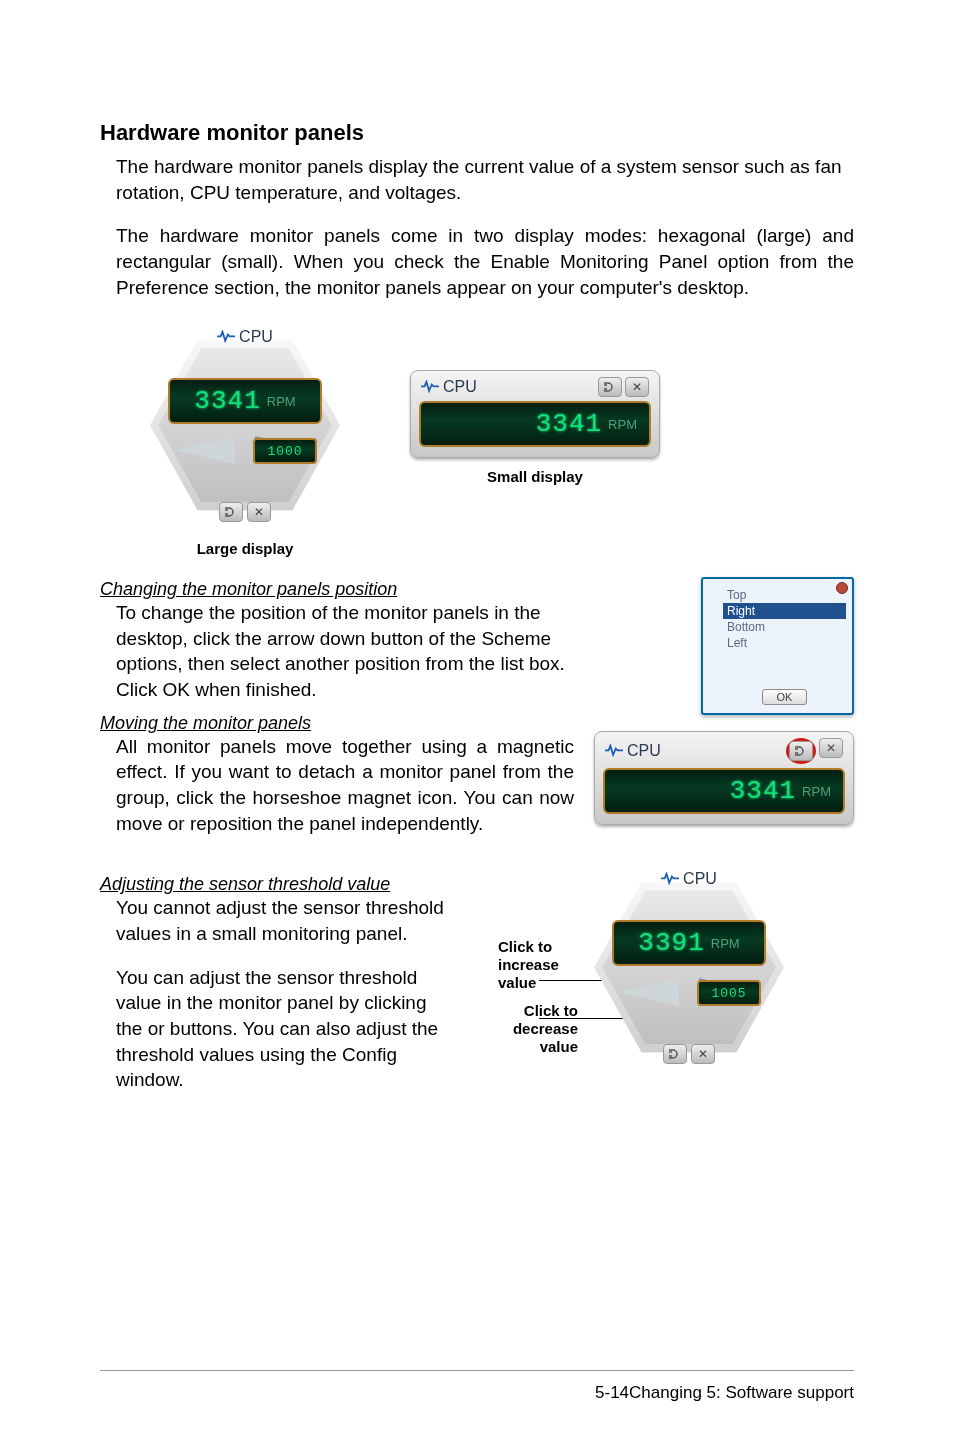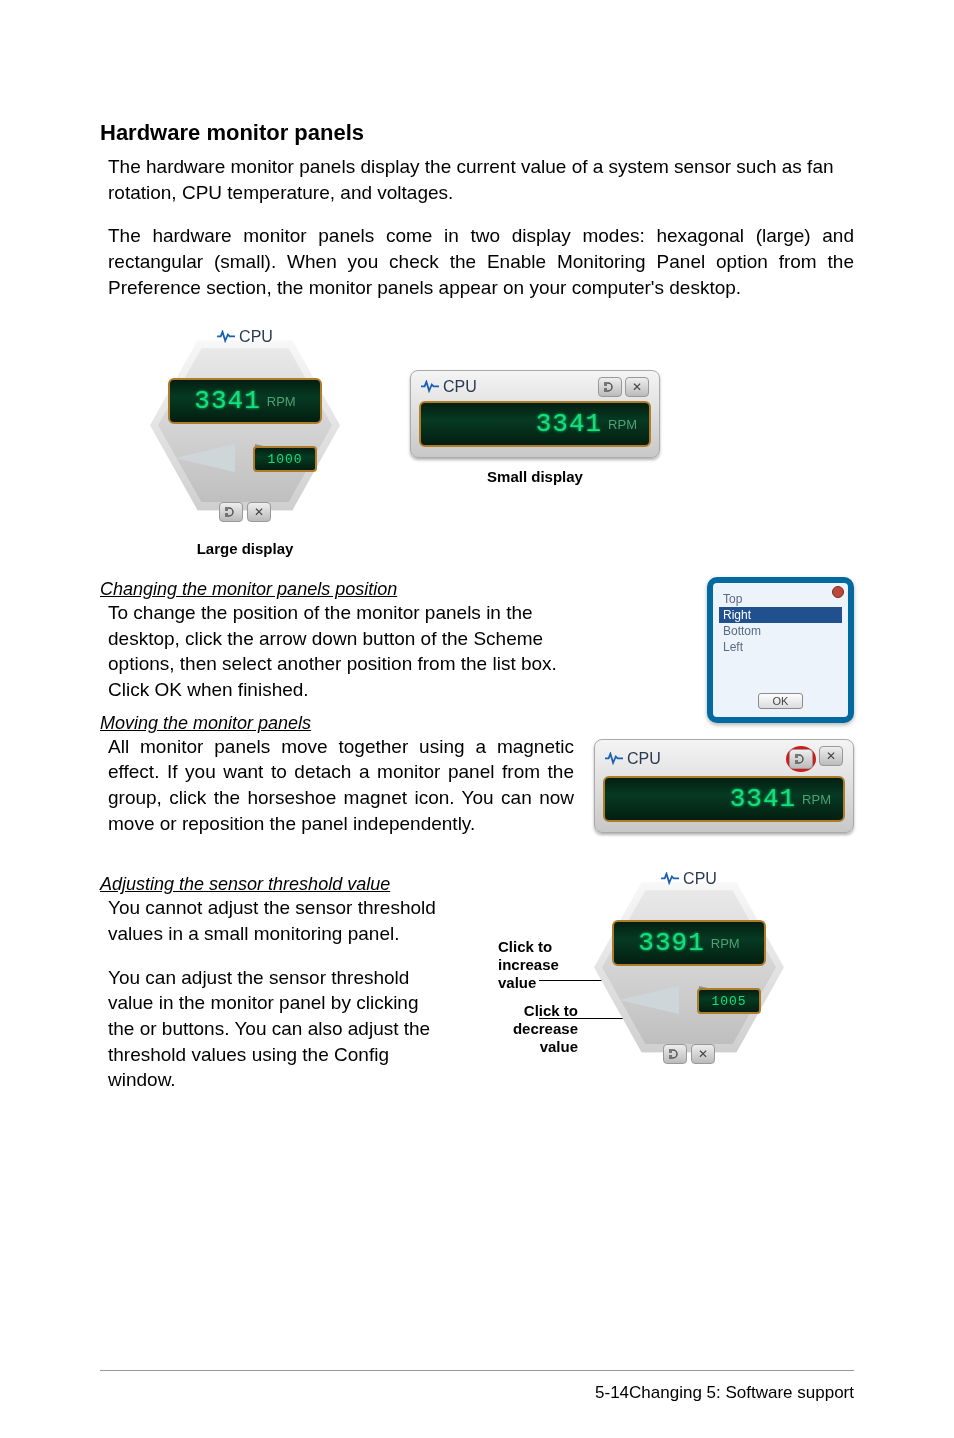--- a/index.html
+++ b/index.html
@@ -16,21 +16,21 @@
     min-height: 1370px;
   }
   h2.section-title {
     font-size: 22px;
     font-weight: bold;
     margin: 0 0 8px 0;
   }
   p.body {
     font-size: 19px;
     line-height: 1.35;
-    margin: 0 0 18px 8px;
+    margin: 0 0 18px 16px;
   }
   p.body.justify {
     text-align: justify;
   }
   .row-displays {
     display: flex;
     align-items: flex-start;
     gap: 60px;
     margin: 20px 0 20px 40px;
   }
@@ -147,21 +147,21 @@
     text-shadow: 0 0 3px #13e07a;
   }
   .lcd-small {
     font-family: Verdana, Arial, sans-serif;
     font-size: 13px;
     color: #4f9f76;
   }
   .slider-area {
     position: absolute;
     left: 50%; transform: translateX(-50%);
-    top: 120px;
+    top: 112px;
     width: 140px; height: 40px;
   }
   .triangle-left, .triangle-right {
     position: absolute;
     top: 4px; width: 0; height: 0;
   }
   .triangle-left {
     left: 0;
     border-top: 14px solid transparent;
     border-bottom: 14px solid transparent;
@@ -243,27 +243,28 @@
   .circle-highlight {
     border: 3px solid #d11a1a;
     border-radius: 50%;
     padding: 0;
     display: inline-flex;
   }
   
   .popup {
     width: 135px;
     background: #edf3fb;
-    border: 6px solid #0369a1;
-    border-radius: 10px;
+    border: 2px solid #0369a1;
+    border-radius: 3px;
     box-shadow: 0 2px 4px rgba(0,0,0,0.3);
     font-family: Tahoma, Arial, sans-serif;
     font-size: 12px;
     color: #5a6a80;
     position: relative;
+    padding-left: 14px;
   }
   .popup .close-dot {
     position: absolute;
     top: 3px; right: 4px;
     width: 10px; height: 10px;
     background: #b94a3a;
     border-radius: 50%;
     border: 1px solid #7a2a1e;
   }
   .popup-list {

